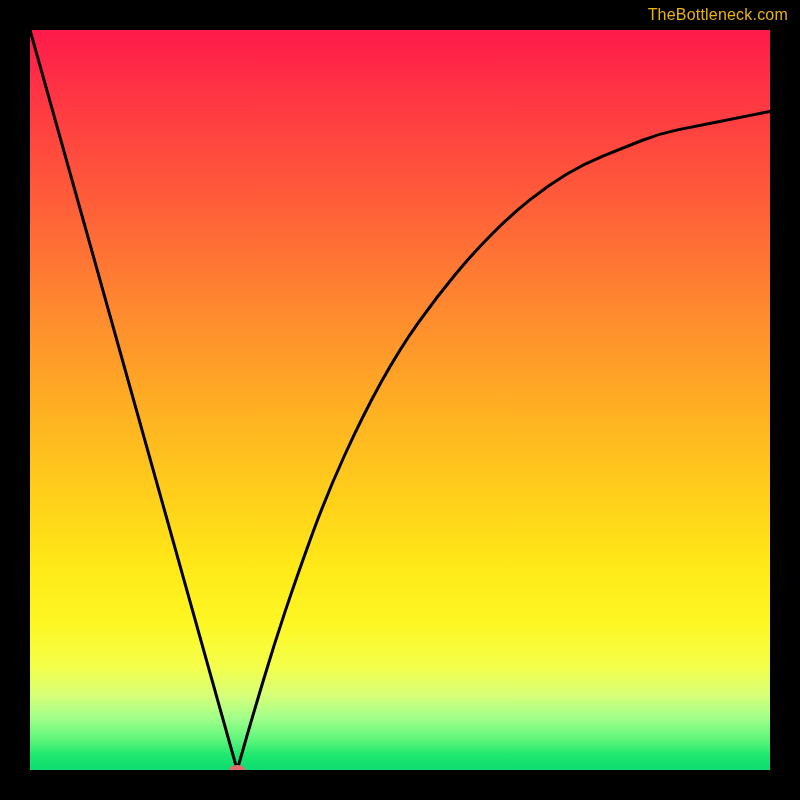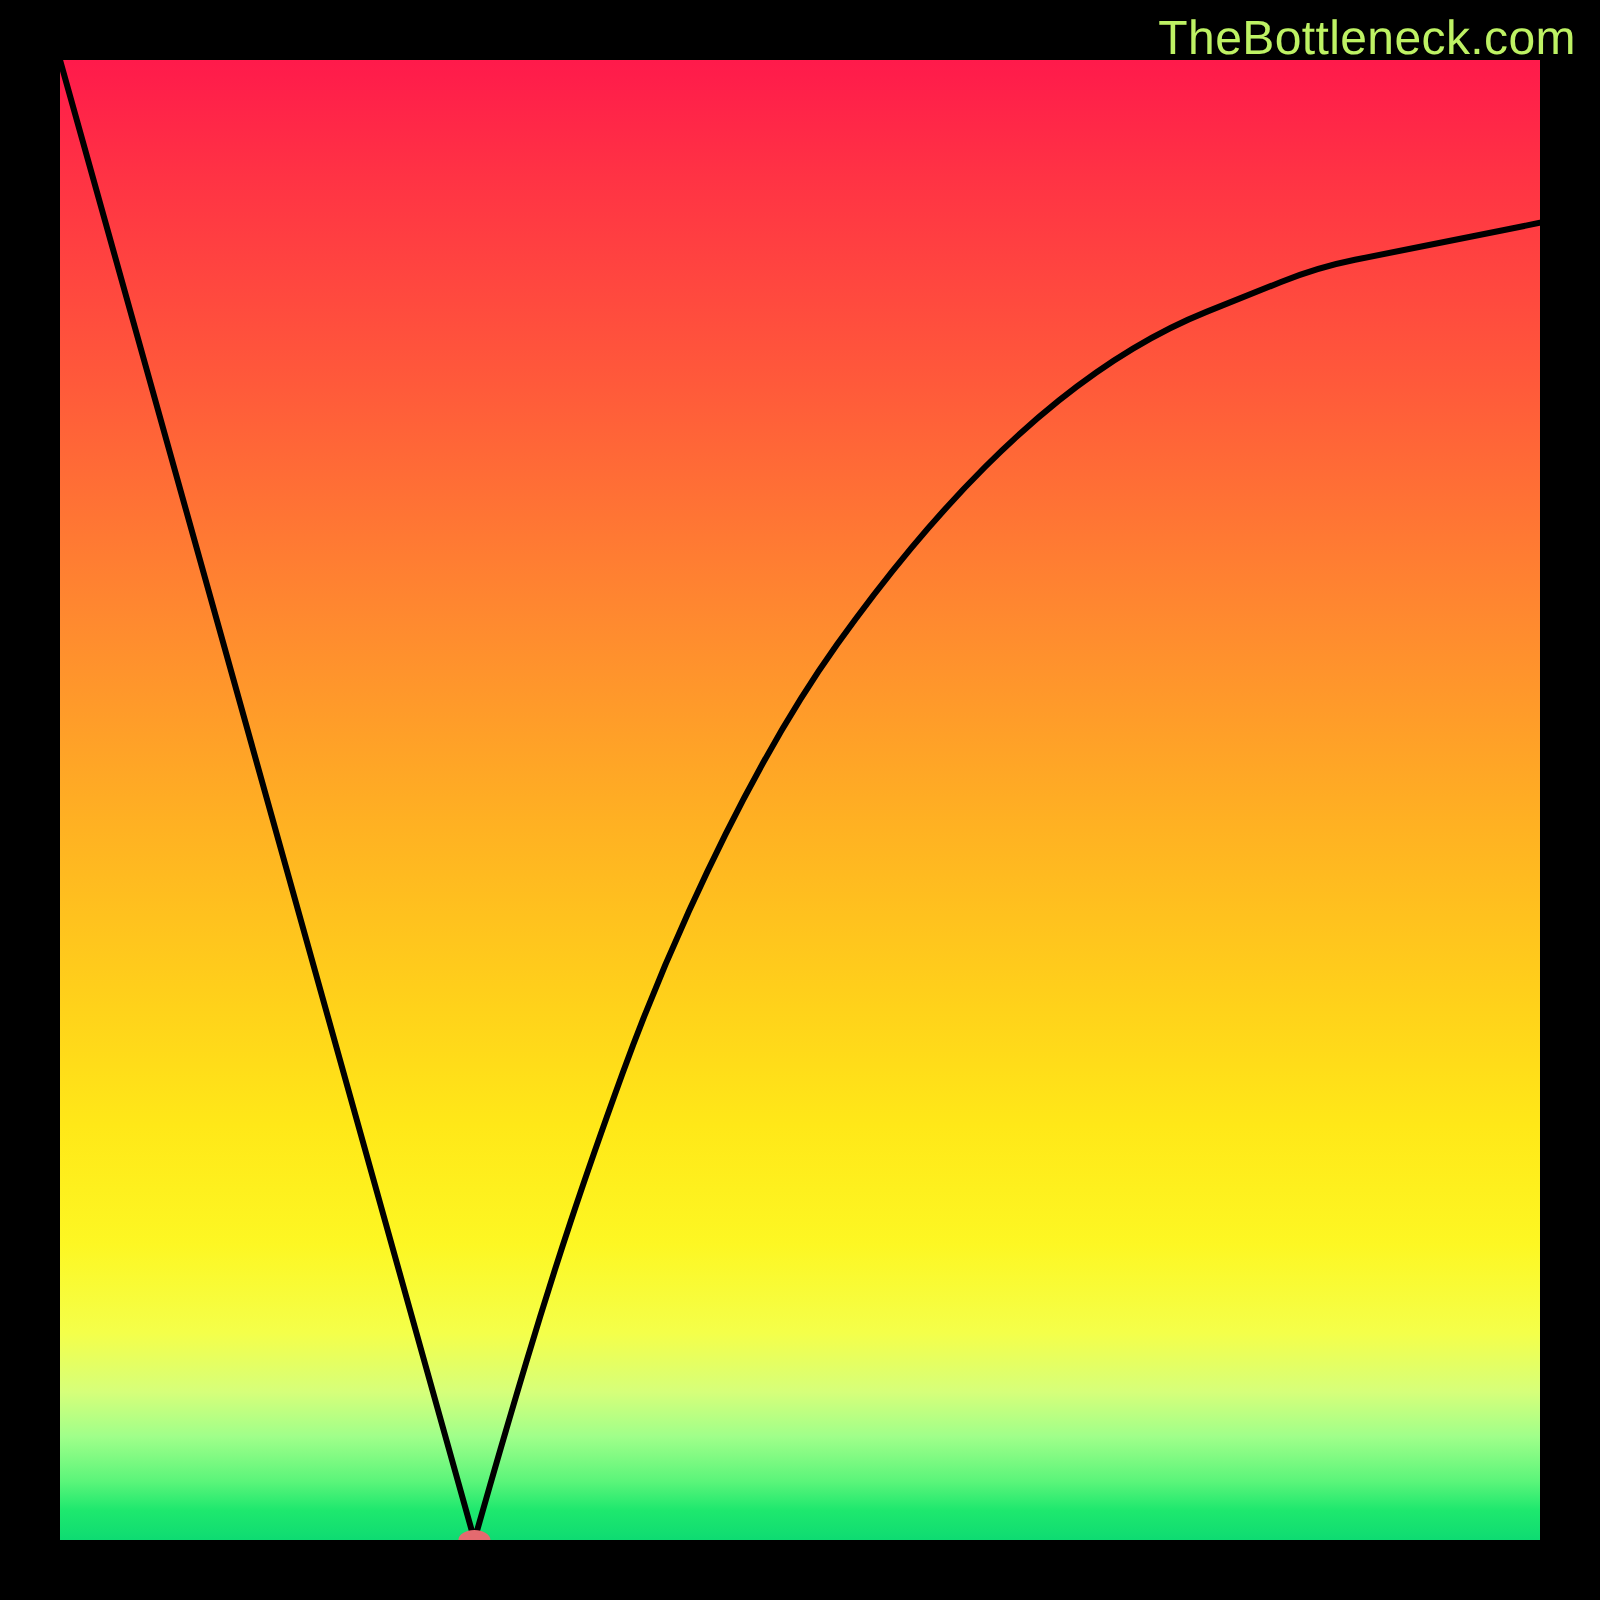--- a/index.html
+++ b/index.html
@@ -49,22 +49,22 @@
     top: 0;
     left: 0;
     width: 740px;
     height: 740px;
     display: block;
   }
   .watermark {
     position: absolute;
     top: 6px;
     right: 12px;
-    color: #bef264;
-    font-size: 24px;
+    color: #eab308;
+    font-size: 16px;
     font-weight: 500;
     letter-spacing: 0.2px;
     user-select: none;
   }
 </style>
 </head>
 <body>
 
 <div class="frame">
   <div class="watermark">TheBottleneck.com</div>

